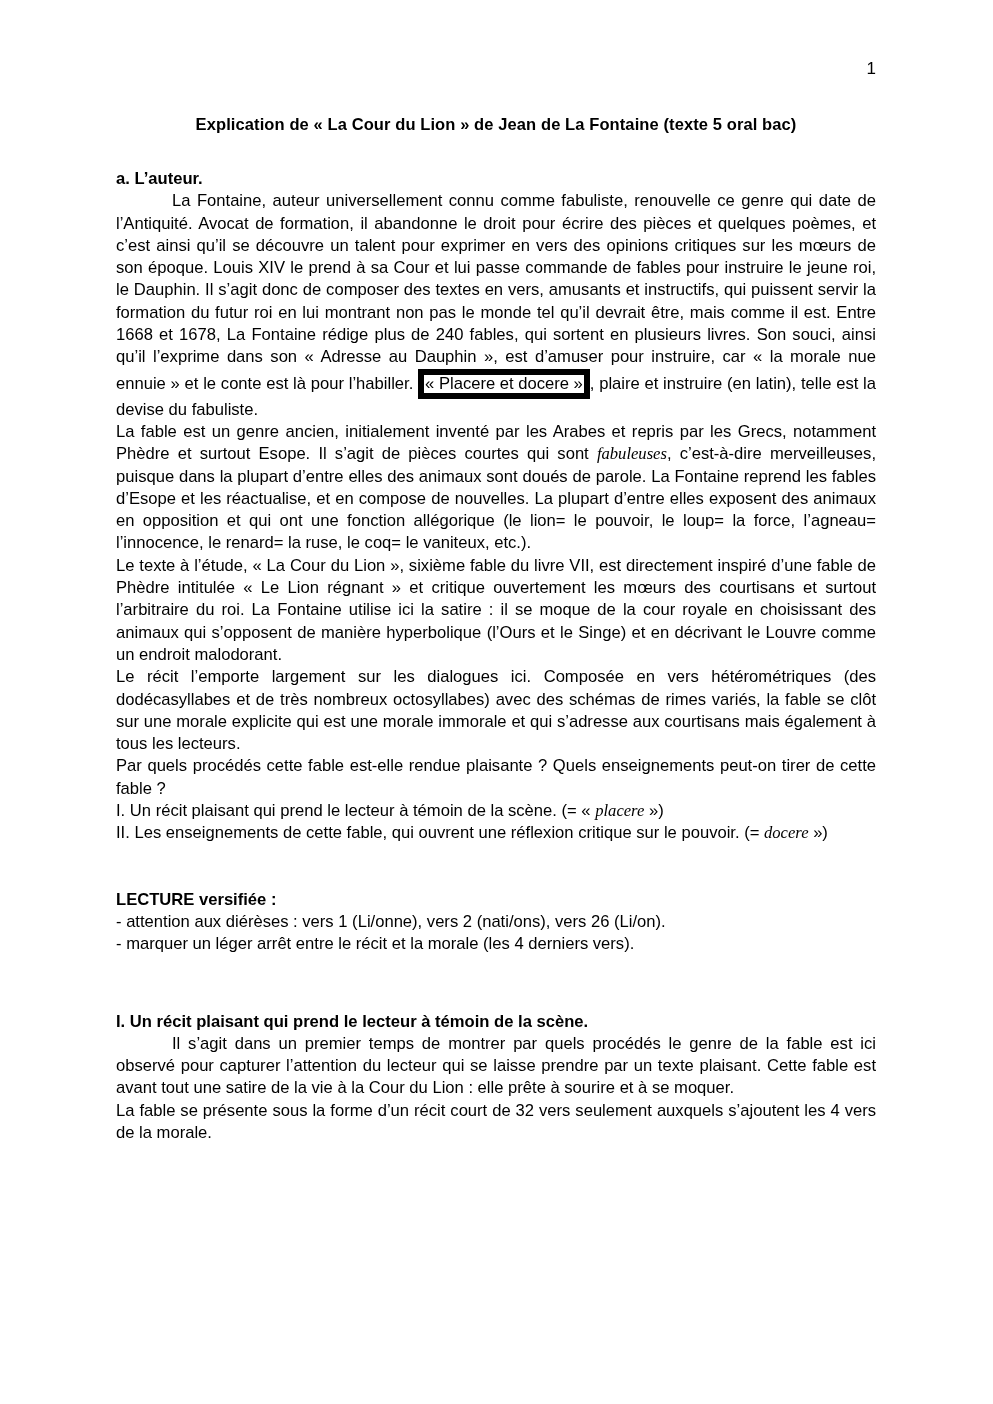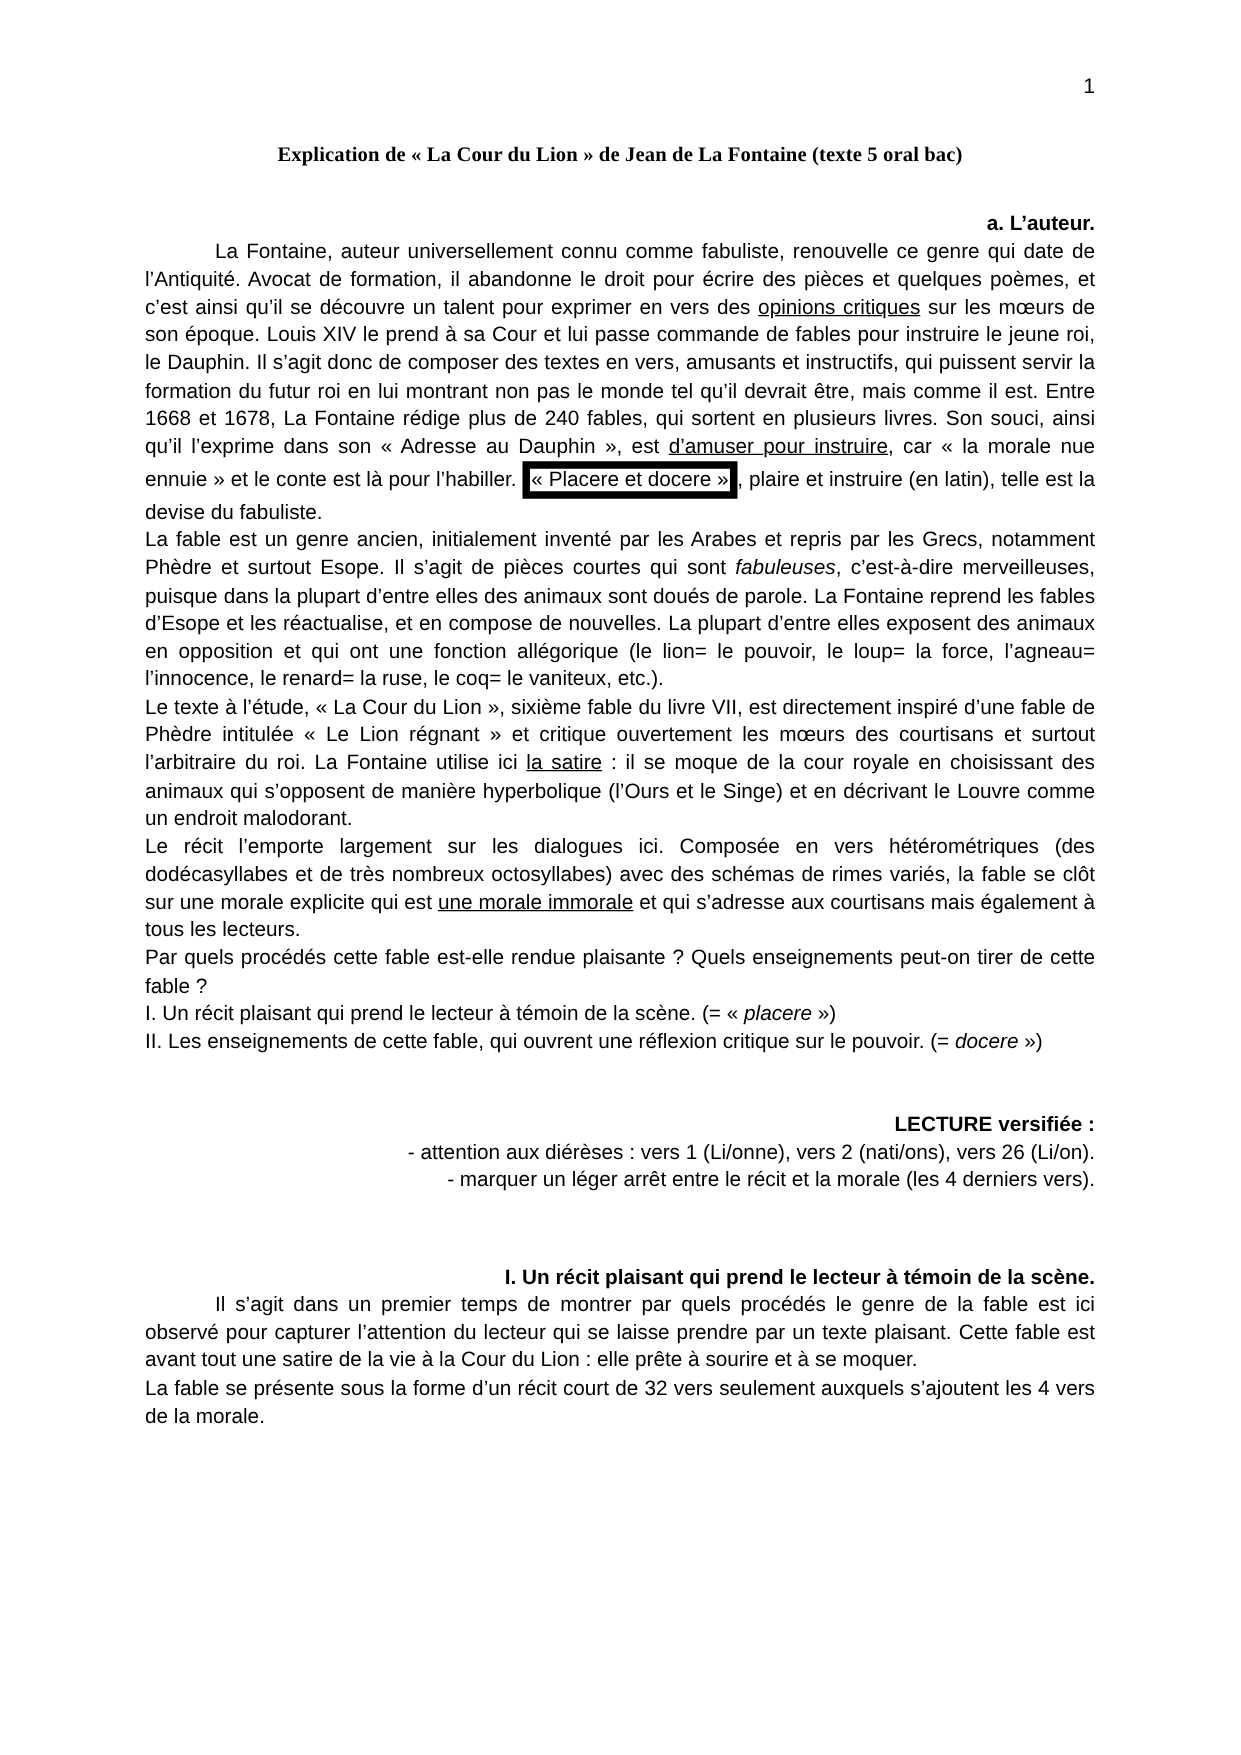--- a/index.html
+++ b/index.html
@@ -34,40 +34,39 @@
     text-align: right;
   }
   .doc-title {
     margin: 0;
     padding: 0;
     font-size: 16.5px;
     font-weight: bold;
     line-height: 22px;
     text-align: center;
     letter-spacing: 0.1px;
-    font-family: Liberation Serif, serif;
   }
   p {
     margin: 0;
     padding: 0;
     font-size: 16.6px;
     line-height: 22.3px;
     text-align: justify;
     text-justify: inter-word;
     hyphens: none;
   }
   p.j { text-align: justify; }
-  p.l { text-align: right; }
+  p.l { text-align: left; }
   .indent::before {
     content: "";
     display: inline-block;
     width: 56px;
   }
-  .ital { font-style: italic; }
-  .und { text-decoration: underline; }
+  .ital { font-style: italic; font-family: Liberation Serif, serif; }
+  .und { }
   .boxed {
     border: 6px solid #000000;
     padding: 0 1px;
     display: inline-block;
     line-height: 18px;
   }
   .spacer-title { height: 113px; }
   .spacer-after-title { height: 33px; }
   .gap-sm { height: 11px; }
   .gap-lg { height: 44px; }

